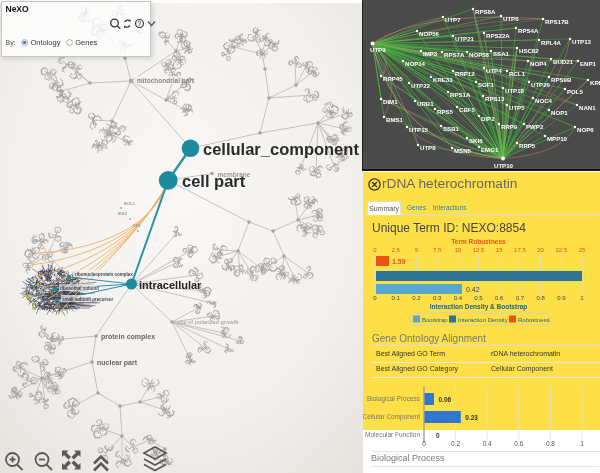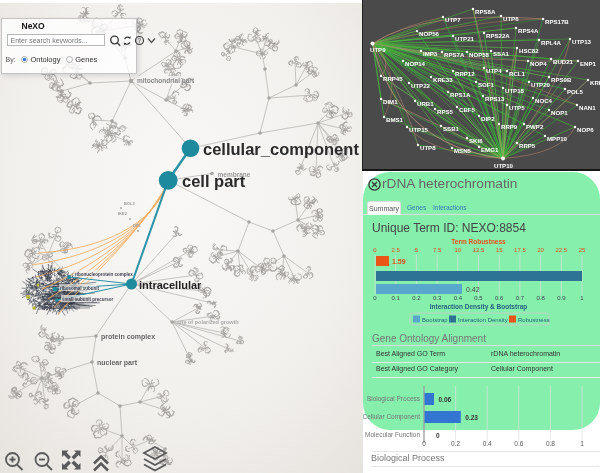--- a/index.html
+++ b/index.html
@@ -1,24 +1,24 @@
 <!DOCTYPE html>
 <html><head><meta charset="utf-8">
 <style>
 * { margin:0; padding:0; box-sizing:border-box; }
 html,body { width:600px; height:473px; overflow:hidden; font-family:"Liberation Sans", sans-serif; background:#fff; }
 #stage { position:relative; width:600px; height:473px; }
 #leftwrap { position:absolute; left:0; top:3px; width:363px; height:473px;font-weight:bold; }
-#searchbox { position:absolute; left:1px; top:18px; width:136px; height:56px; background:rgba(255,255,255,0.78); border:1px solid #c4c4c4; box-shadow:2px 2px 5px rgba(0,0,0,0.12);padding-left:16px; }
+#searchbox { position:absolute; left:1px; top:1px; width:150px; height:56px; background:rgba(255,255,255,0.78); border:1px solid #c4c4c4; box-shadow:2px 2px 5px rgba(0,0,0,0.12); }
 #searchbox .title { font-size:8.5px; font-weight:bold; color:#111; padding:1.5px 0 0 3.5px; }
 #searchbox input { position:absolute; left:4.5px; top:15px; width:98px; height:12px; border:1px solid #b8b8b8; font-size:7px; color:#999; padding-left:3px; font-family:"Liberation Sans", sans-serif; background:rgba(255,255,255,0.85); outline:none; }
 #byrow { position:absolute; left:3.5px; top:36px; font-size:7px; color:#555; }
 #netpanel { position:absolute; left:362px; top:0; width:238px; height:169px; background:#4a4a4a; border-left:1px solid #222; overflow:hidden; }
 #netbar { position:absolute; left:362px; top:169px; width:238px; height:2px; background:#161616; }
-#detail { position:absolute; left:363px; top:172px; width:237px; height:258px; background:#86efac;border-radius:27px; }
+#detail { position:absolute; left:363px; top:172px; width:237px; height:258px; background:#fde047; }
 </style></head>
 <body>
 <div id="stage">
 <div id="leftwrap"><svg id="viz" width="363" height="473" viewBox="0 0 363 473">
 <defs>
 <radialGradient id="bgg" cx="50%" cy="40%" r="78%">
 <stop offset="0%" stop-color="#f9f8f6"></stop>
 <stop offset="60%" stop-color="#f2f0ed"></stop>
 <stop offset="100%" stop-color="#e6e3de"></stop>
 </radialGradient>
@@ -218,21 +218,20 @@
 <path d="M94,467.5 l7,-7 l7,7"></path>
 </g>
 <g stroke="#5a5a5a" stroke-width="1.8" fill="none">
 <path d="M155,444 l11,6 l-11,6 l-11,-6 z"></path>
 <path d="M144,456 l11,6 l11,-6"></path>
 <path d="M144,461.5 l11,6 l11,-6"></path>
 </g>
 </svg></div>
 <div id="searchbox">
  <div class="title">NeXO</div>
- <input placeholder="Enter search keywords..." style="">
  <svg width="50" height="14" style="position:absolute;left:107px;top:14.5px" viewBox="0 0 50 14">
    <circle cx="5.5" cy="6" r="3.8" stroke="#333" stroke-width="1.3" fill="none"></circle>
         <line x1="8.2" y1="8.7" x2="11.2" y2="11.7" stroke="#333" stroke-width="1.3"></line>
    <path d="M21.2,4.2 a3.5,3.5 0 0 0 -5.6,0.8 M15.3,9.2 a3.5,3.5 0 0 0 5.6,-0.8" stroke="#333" stroke-width="1.2" fill="none"></path>
         <path d="M21.6,2.2 l-0.3,2.4 l-2.3,-0.7 z M14.9,11.2 l0.3,-2.4 l2.3,0.7 z" fill="#333"></path>
    <circle cx="30.5" cy="6.5" r="4" stroke="#333" stroke-width="1.1" fill="none"></circle>
         <text x="28.6" y="9.2" font-size="6.5" fill="#333" font-family="Liberation Sans, sans-serif">?</text>
    <path d="M39,4.5 l3.5,4 l3.5,-4" stroke="#555" stroke-width="1.3" fill="none"></path>
  </svg>
  <div id="byrow">By: &nbsp;

